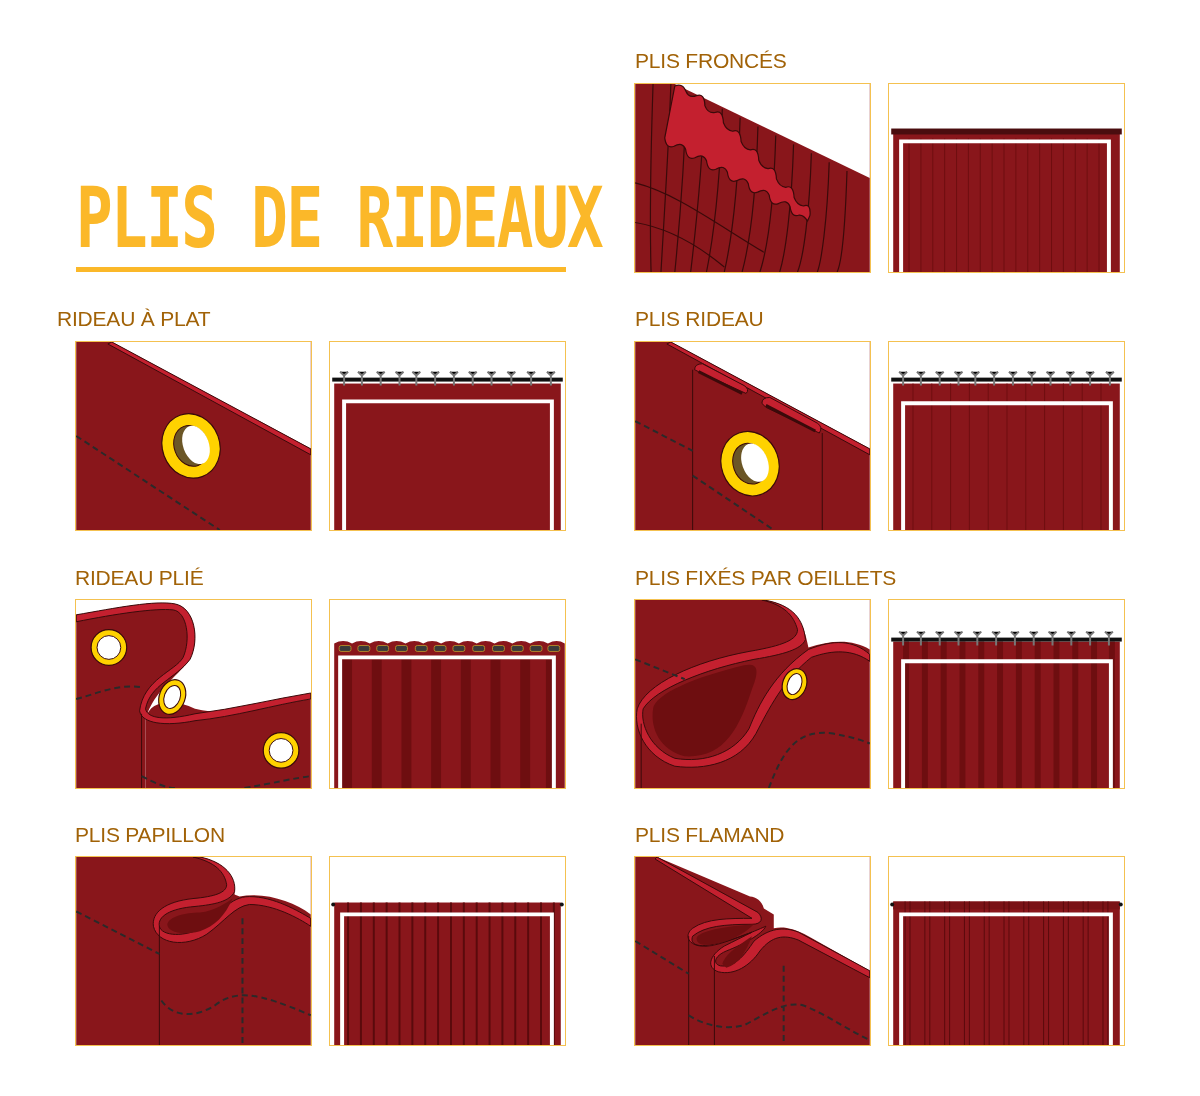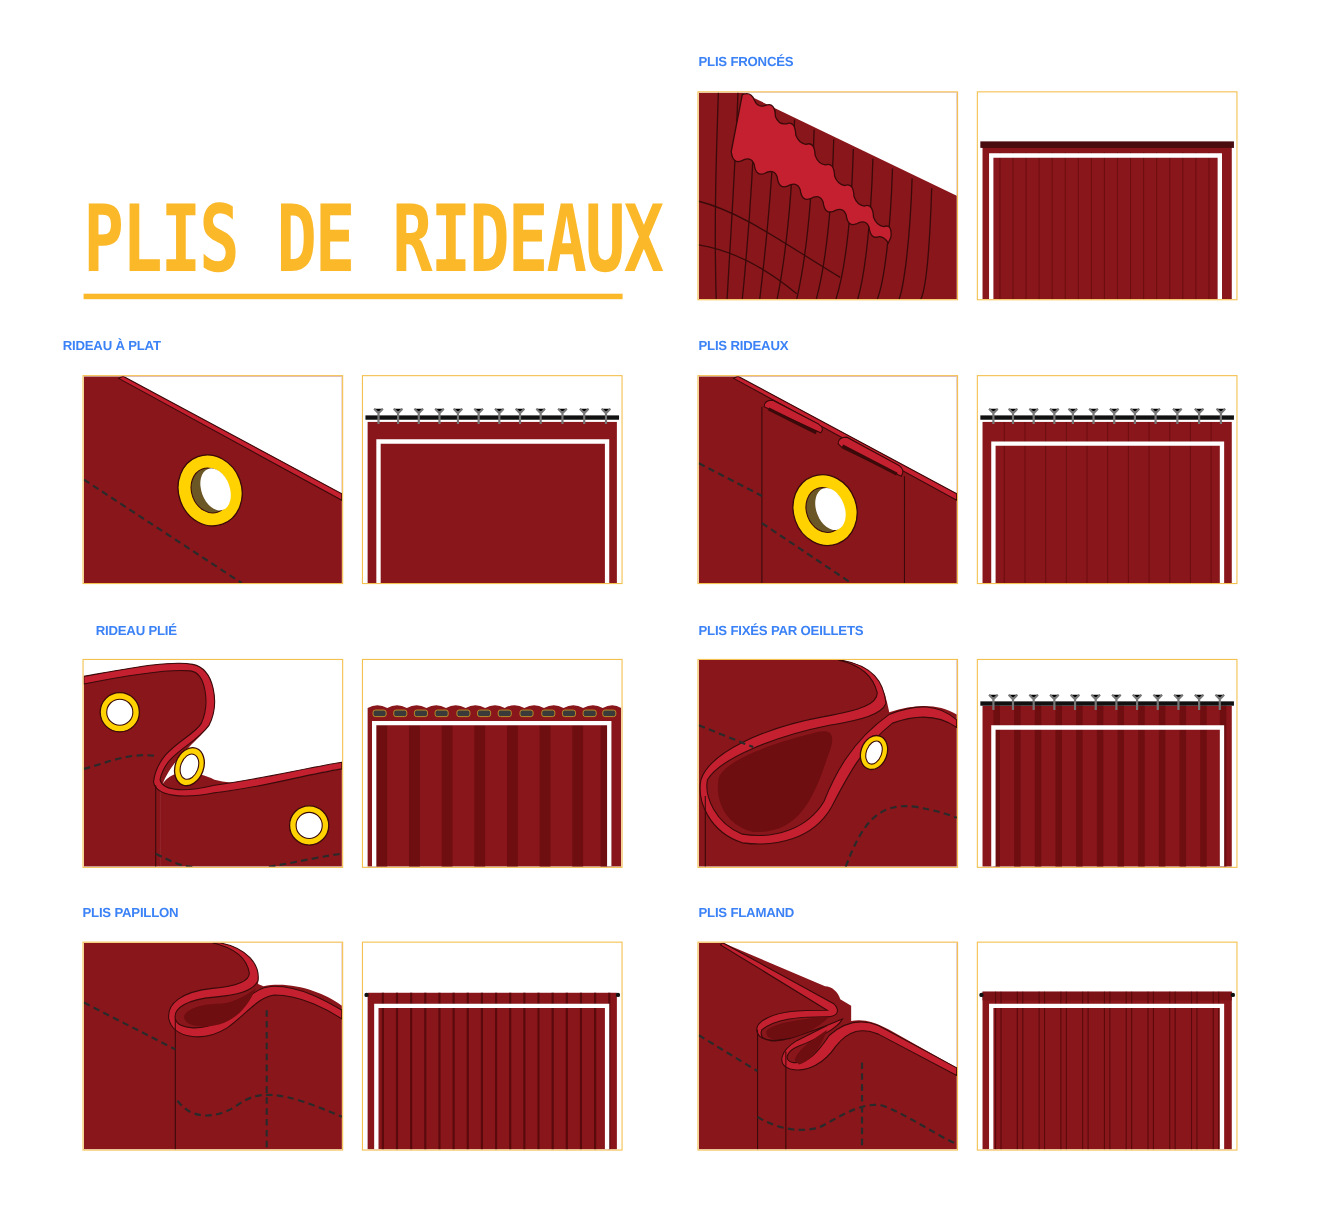--- a/index.html
+++ b/index.html
@@ -1,19 +1,19 @@
 <!DOCTYPE html>
 <html><head>
 <meta charset="utf-8">
 <style>
   * { box-sizing: border-box; margin: 0; padding: 0; }
   body { width: 1200px; height: 1096px; background: #ffffff; position: relative; overflow: hidden; font-family: "Liberation Sans", sans-serif; }
   .title { position: absolute; left: 76px; top: 176px; font-family: "DejaVu Sans Mono", monospace; font-weight: bold; font-size: 78px; letter-spacing: -2px; color: #fbb829; line-height: 1; transform: scaleX(0.78) scaleY(1.08); transform-origin: left top; white-space: nowrap; }
   .title-rule { position: absolute; left: 76px; top: 267px; width: 490px; height: 5px; background: #fbb829; }
-  .label { position: absolute; font-family: "Liberation Sans", sans-serif; font-weight: bold; font-size: 12px; color: #3b82f6; letter-spacing: -0.2px; }
+  .label { position: absolute; font-family: "Liberation Sans", sans-serif; font-weight: normal; font-size: 21px; color: #a16207; letter-spacing: -0.2px; }
   .box { position: absolute; width: 237px; height: 190px; border: 1.5px solid #f4c150; background: #fff; overflow: hidden; }
   .box svg { width: 100%; height: 100%; display: block; }
 </style>
 </head>
 <body>
 
 <div class="title">PLIS DE RIDEAUX</div>
 <div class="title-rule"></div>
 
 <div class="label" style="left:635px;top:49px;">PLIS FRONCÉS</div>
@@ -98,21 +98,21 @@
         <path d="M144,32 l0,12 M140,30 l4,4 l4,-4"></path>
         <path d="M163,32 l0,12 M159,30 l4,4 l4,-4"></path>
         <path d="M183,32 l0,12 M179,30 l4,4 l4,-4"></path>
         <path d="M203,32 l0,12 M199,30 l4,4 l4,-4"></path>
         <path d="M223,32 l0,12 M219,30 l4,4 l4,-4"></path>
     </g>
     <path d="M14,190 V60 H224 V190" fill="none" stroke="#fff" stroke-width="4"></path>
   </svg>
 </div>
 
-<div class="label" style="left:635px;top:307px;">PLIS RIDEAUX</div>
+<div class="label" style="left:635px;top:307px;">PLIS RIDEAU</div>
 <div class="box" style="left:634px;top:341px;">
   <svg viewBox="0 0 237 190">
     <rect width="237" height="190" fill="#89161b"></rect>
     <polygon points="36,0 237,0 237,108" fill="#fff"></polygon>
     <path d="M36,0 L237,108 L237,114 L32,2 Z" fill="#c4202f" stroke="#3a0a0a" stroke-width="1"></path>
     <path d="M60,28 q0,-6 8,-6 l42,22 q6,4 2,8 l-48,-22 z" fill="#c4202f" stroke="#3a0a0a" stroke-width="1"></path>
     <path d="M64,30 l44,22" stroke="#3a0a0a" stroke-width="3"></path>
     <path d="M128,62 q0,-6 8,-6 l48,26 q6,4 2,10 l-54,-26 z" fill="#c4202f" stroke="#3a0a0a" stroke-width="1"></path>
     <path d="M132,64 l50,26" stroke="#3a0a0a" stroke-width="3"></path>
     <line x1="58" y1="28" x2="58" y2="190" stroke="#3a0a0a" stroke-width="1"></line>
@@ -153,21 +153,21 @@
         <path d="M144,32 l0,12 M140,30 l4,4 l4,-4"></path>
         <path d="M163,32 l0,12 M159,30 l4,4 l4,-4"></path>
         <path d="M183,32 l0,12 M179,30 l4,4 l4,-4"></path>
         <path d="M203,32 l0,12 M199,30 l4,4 l4,-4"></path>
         <path d="M223,32 l0,12 M219,30 l4,4 l4,-4"></path>
     </g>
     <path d="M14,190 V62 H224 V190" fill="none" stroke="#fff" stroke-width="4"></path>
   </svg>
 </div>
 
-<div class="label" style="left:87px;top:566px;">RIDEAU PLIÉ</div>
+<div class="label" style="left:75px;top:566px;">RIDEAU PLIÉ</div>
 <div class="box" style="left:75px;top:599px;">
   <svg viewBox="0 0 237 190">
     <rect width="237" height="190" fill="#fff"></rect>
     <path d="M0,15 C40,8 80,0 100,4 C120,8 125,40 115,60 C100,80 80,90 70,120 L70,190 L0,190 Z" fill="#89161b"></path>
     <path d="M70,120 C75,100 100,100 120,110 C160,120 200,105 237,100 L237,190 L70,190 Z" fill="#89161b"></path>
     <path d="M0,15 C40,8 80,0 100,4 C120,8 125,40 115,60 C100,80 75,85 70,110 C72,120 90,122 120,115 C160,110 200,100 237,94 L237,100 C200,106 160,118 120,122 C90,128 66,125 64,112 C68,80 100,72 108,58 C116,40 112,12 98,10 C80,8 40,14 0,22 Z" fill="#c4202f" stroke="#3a0a0a" stroke-width="1"></path>
     <line x1="66" y1="115" x2="66" y2="190" stroke="#3a0a0a" stroke-width="1"></line>
     <path d="M0,100 C20,95 40,85 65,88 M66,178 C80,185 90,190 100,190 M170,190 C200,185 220,180 237,178" stroke="#2a2a2a" stroke-width="2" stroke-dasharray="6,4" fill="none"></path>
     <g>
         <circle cx="33" cy="48" r="18" fill="#ffd200" stroke="#3a0a0a" stroke-width="1.2"></circle>

